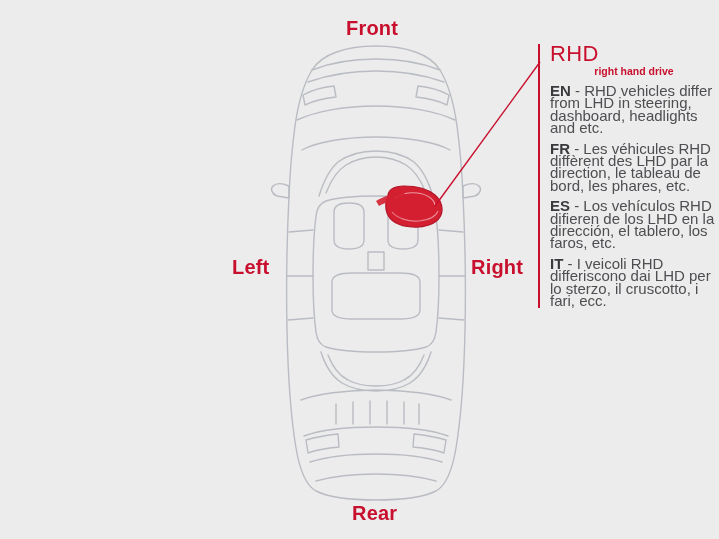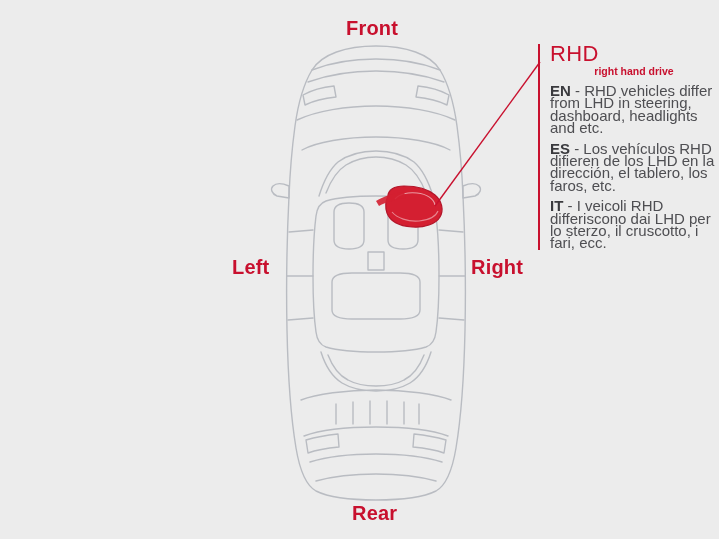--- a/index.html
+++ b/index.html
@@ -192,20 +192,23 @@
   <div class="label" id="label-right">Right</div>
 
   <div id="info-panel">
     <div id="info-title">RHD</div>
     <div id="info-subtitle">right hand drive</div>
 
     <p class="desc">
       <span class="lang">EN</span><span> - RHD vehicles differ from LHD in steering, dashboard, headlights and etc.</span>
     </p>
     <p class="desc">
+      <span class="lang">FR</span><span> - Les véhicules RHD diffèrent des LHD par la direction, le tableau de bord, les phares, etc.</span>
+    </p>
+    <p class="desc">
       <span class="lang">ES</span><span> - Los vehículos RHD difieren de los LHD en la dirección, el tablero, los faros, etc.</span>
     </p>
     <p class="desc">
       <span class="lang">IT</span><span> - I veicoli RHD differiscono dai LHD per lo sterzo, il cruscotto, i fari, ecc.</span>
     </p>
   </div>
 
 </div>
 
 </body></html>

